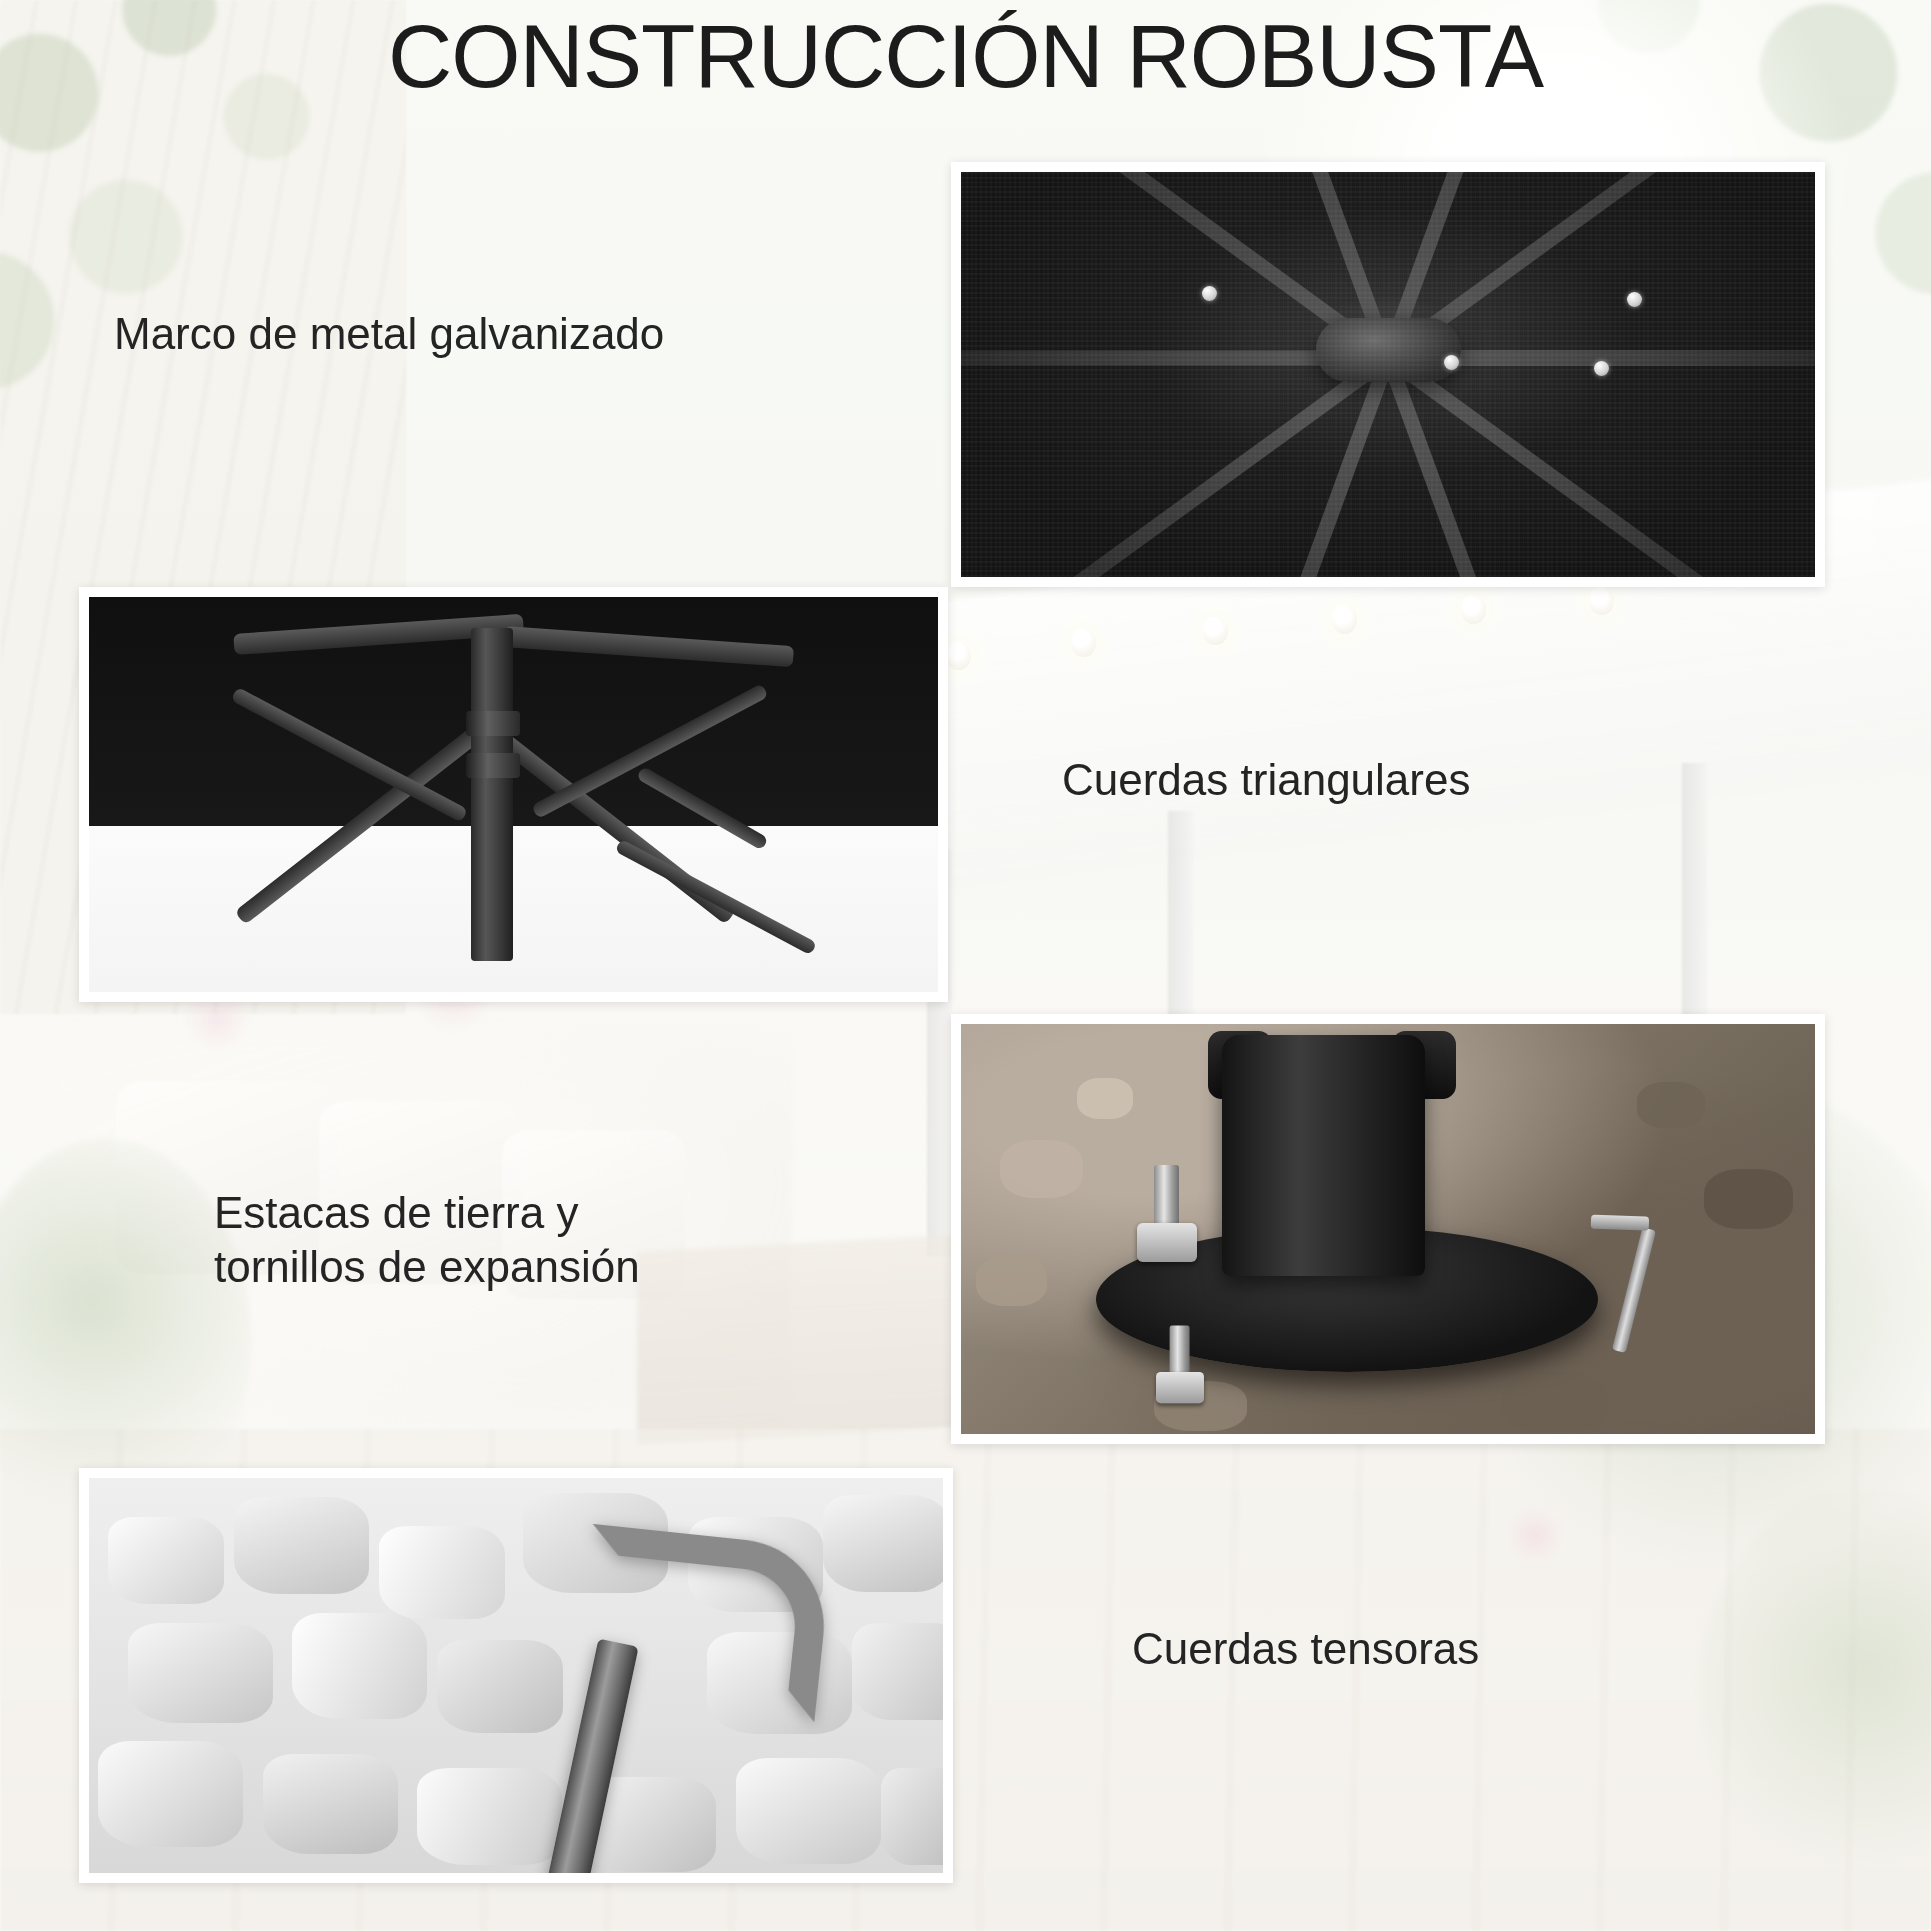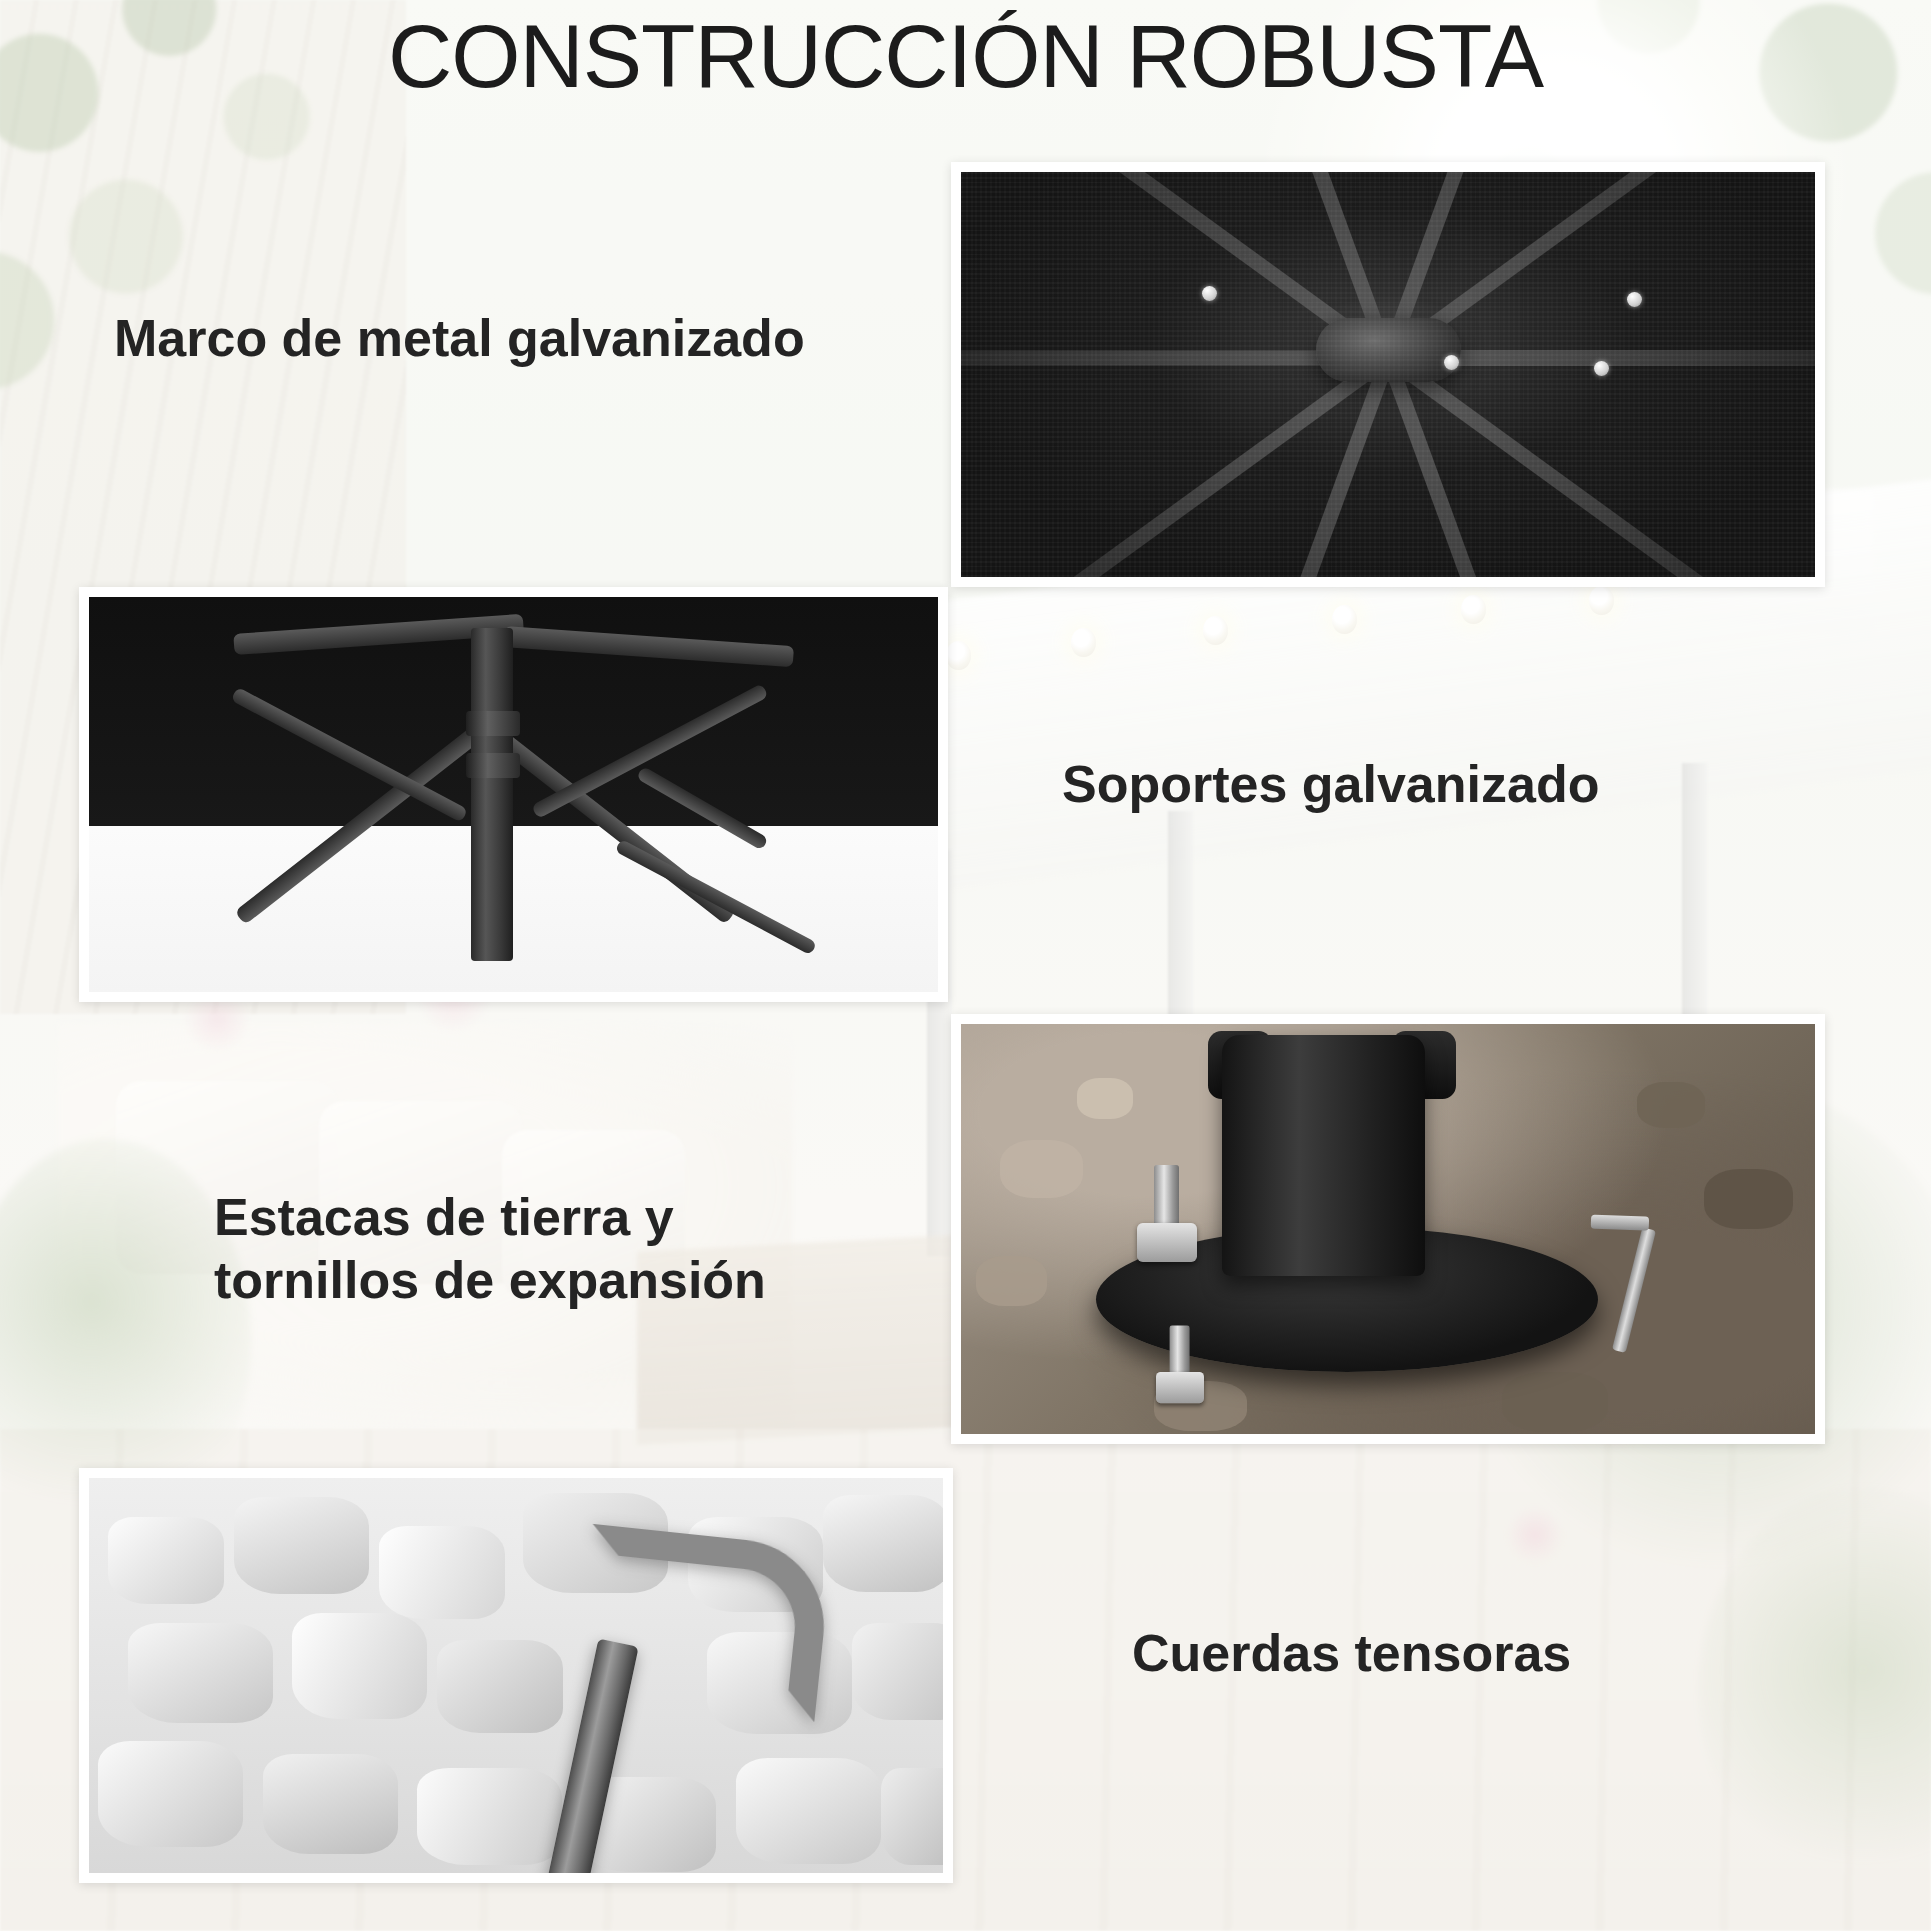--- a/index.html
+++ b/index.html
@@ -368,23 +368,23 @@
     border-right-color: #8a8a8a;
     border-radius: 0 87px 0 0;
     transform: rotate(6deg);
     filter: drop-shadow(0 4.8px 7.7px rgba(0,0,0,.3));
   }
 
   
   .caption {
     position: absolute;
     color: #242424;
-    font-size: 52px;
+    font-size: 44px;
     line-height: 1.22;
-    font-weight: 700;
+    font-weight: 400;
     white-space: pre-line;
   }
   #caption-frame   { left: 114px; top: 307px; }
   #caption-braces  { left: 1062px; top: 753px; }
   #caption-stakes  { left: 214px; top: 1186px; }
   #caption-ropes   { left: 1132px; top: 1622px; }
 </style>
 </head>
 <body>
 
@@ -524,19 +524,19 @@
       <div class="gravel" style="left:492px; top:299px; width:135px; height:95px; background:linear-gradient(140deg,#f4f4f4,#c0c0c0);"></div>
       <div class="gravel" style="left:647px; top:280px; width:145px; height:106px; background:linear-gradient(150deg,#fafafa,#c8c8c8);"></div>
       <div class="gravel" style="left:792px; top:290px; width:87px; height:97px; background:linear-gradient(130deg,#ededed,#bbbbbb);"></div>
 
       <div class="stake-hook"></div>
       <div class="stake-shaft"></div>
     </div>
   </div>
 
   <div class="caption" id="caption-frame">Marco de metal galvanizado</div>
-  <div class="caption" id="caption-braces">Soportes galvanizado</div>
+  <div class="caption" id="caption-braces">Cuerdas triangulares</div>
   <div class="caption" id="caption-ropes">Cuerdas tensoras</div>
   <div class="caption" id="caption-stakes">Estacas de tierra y
 tornillos de expansión</div>
 
 </div>
 
 
 </body></html>

